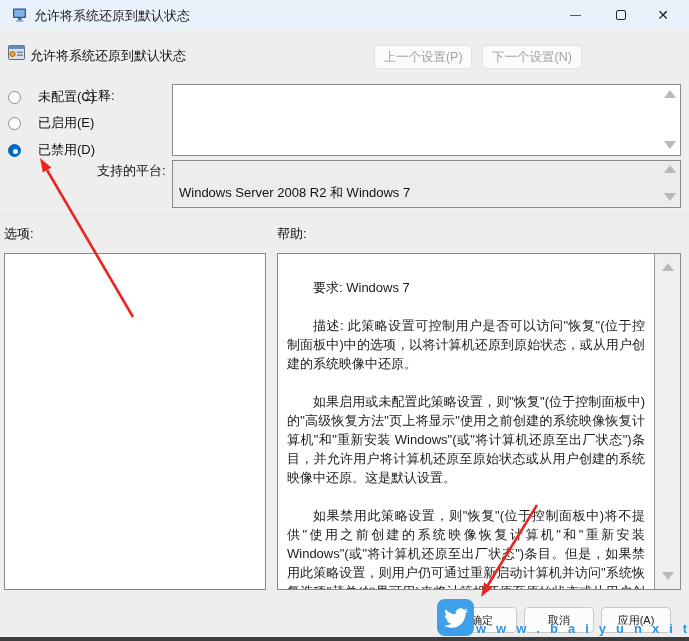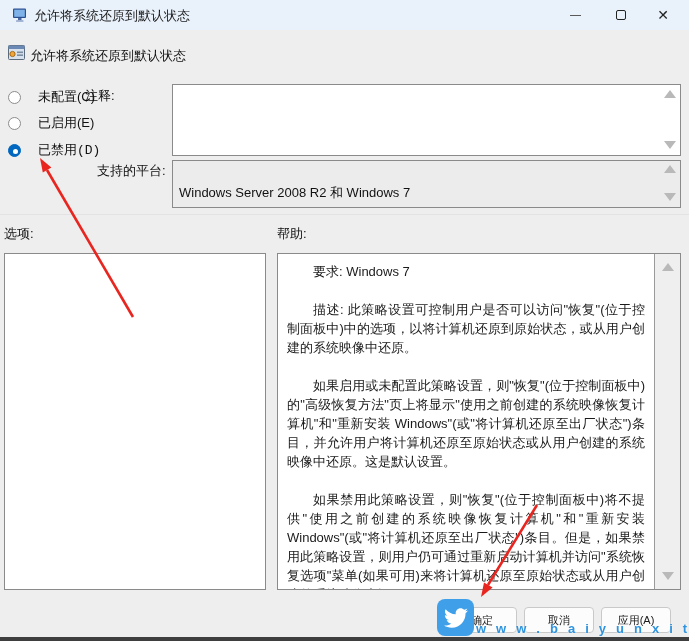--- a/index.html
+++ b/index.html
@@ -39,21 +39,21 @@
 
   .tri-up, .tri-down { position:absolute; width:0; height:0; border-left:6px solid transparent; border-right:6px solid transparent; }
   .tri-up { border-bottom:8px solid #b9b9b9; }
   .tri-down { border-top:8px solid #b9b9b9; }
 
   .sep-line { position:absolute; left:0; top:214px; width:689px; height:1px; background:#e3e3e3; }
 
   .options-box { position:absolute; left:4px; top:253px; width:262px; height:337px; background:#ffffff; border:1px solid #8a8a8a; }
   .help-box { position:absolute; left:277px; top:253px; width:404px; height:337px; background:#ffffff; border:1px solid #8a8a8a; }
   .help-content { position:absolute; left:0; top:0; width:377px; height:335px; padding:8px 10px 8px 9px; overflow:hidden; font-size:13px; line-height:19px; color:#1a1a1a; text-align:justify; }
-  .help-content p { text-indent:2em; margin-bottom:19px; }
+  .help-content p { text-indent:2em; margin-bottom:19px;margin-top:16px; }
   .help-scrollbar { position:absolute; right:0; top:0; width:26px; height:335px; background:#efefef; border-left:1px solid #9a9a9a; }
   .help-scrollbar .tri-up { left:7px; top:9px; }
   .help-scrollbar .tri-down { left:7px; bottom:9px; }
 
   
   .dlg-btn { position:absolute; top:607px; width:70px; height:26px; background:#fcfcfc; border:1px solid #c9c9c9; border-radius:4px; font-size:11px; color:#1a1a1a; text-align:center; line-height:24px; }
   .btn-ok { left:447px; }
   .btn-cancel { left:524px; }
   .btn-apply { left:601px; }
 
@@ -91,30 +91,32 @@
   </div>
 
   <svg class="policy-icon" viewBox="0 0 17 17">
     <rect x="0.5" y="1.5" width="16" height="14" rx="1" fill="#d7e2ee" stroke="#5b6b7d"></rect>
     <rect x="0.5" y="1.5" width="16" height="3.5" fill="#6b89b4"></rect>
     <circle cx="4.5" cy="10" r="2.6" fill="#f0a53c" stroke="#a86b14"></circle>
     <rect x="9" y="7.5" width="6" height="1.6" fill="#7c8da1"></rect>
     <rect x="9" y="10.4" width="6" height="1.6" fill="#7c8da1"></rect>
   </svg>
   <span class="policy-name">允许将系统还原到默认状态</span>
+  <div class="nav-btn btn-prev">上一个设置(P)</div>
+  <div class="nav-btn btn-next">下一个设置(N)</div>
 
   <div class="radio-row" style="top:88px;">
     <span class="radio-circle"></span>
     <span class="radio-label">未配置(C)</span>
   </div>
   <div class="radio-row" style="top:114px;">
     <span class="radio-circle"></span>
     <span class="radio-label">已启用(E)</span>
   </div>
-  <div class="radio-row" style="top:141px;font-family:Liberation Mono, monospace;">
+  <div class="radio-row" style="top:141px;">
     <span class="radio-circle selected"></span>
     <span class="radio-label">已禁用(D)</span>
   </div>
 
   <span class="field-label" style="left:85px; top:87px;">注释:</span>
   <div class="comment-box"></div>
   <span class="tri-up" style="left:664px; top:90px;"></span>
   <span class="tri-down" style="left:664px; top:141px;"></span>
 
   <span class="field-label" style="left:97px; top:162px;">支持的平台:</span>

